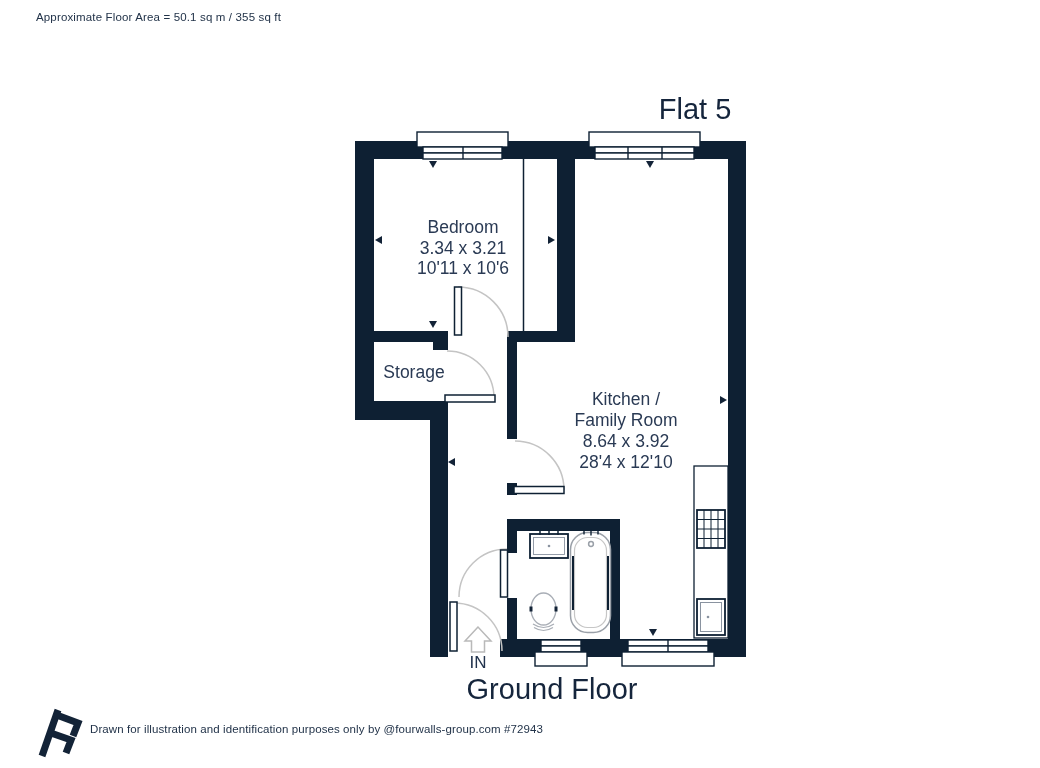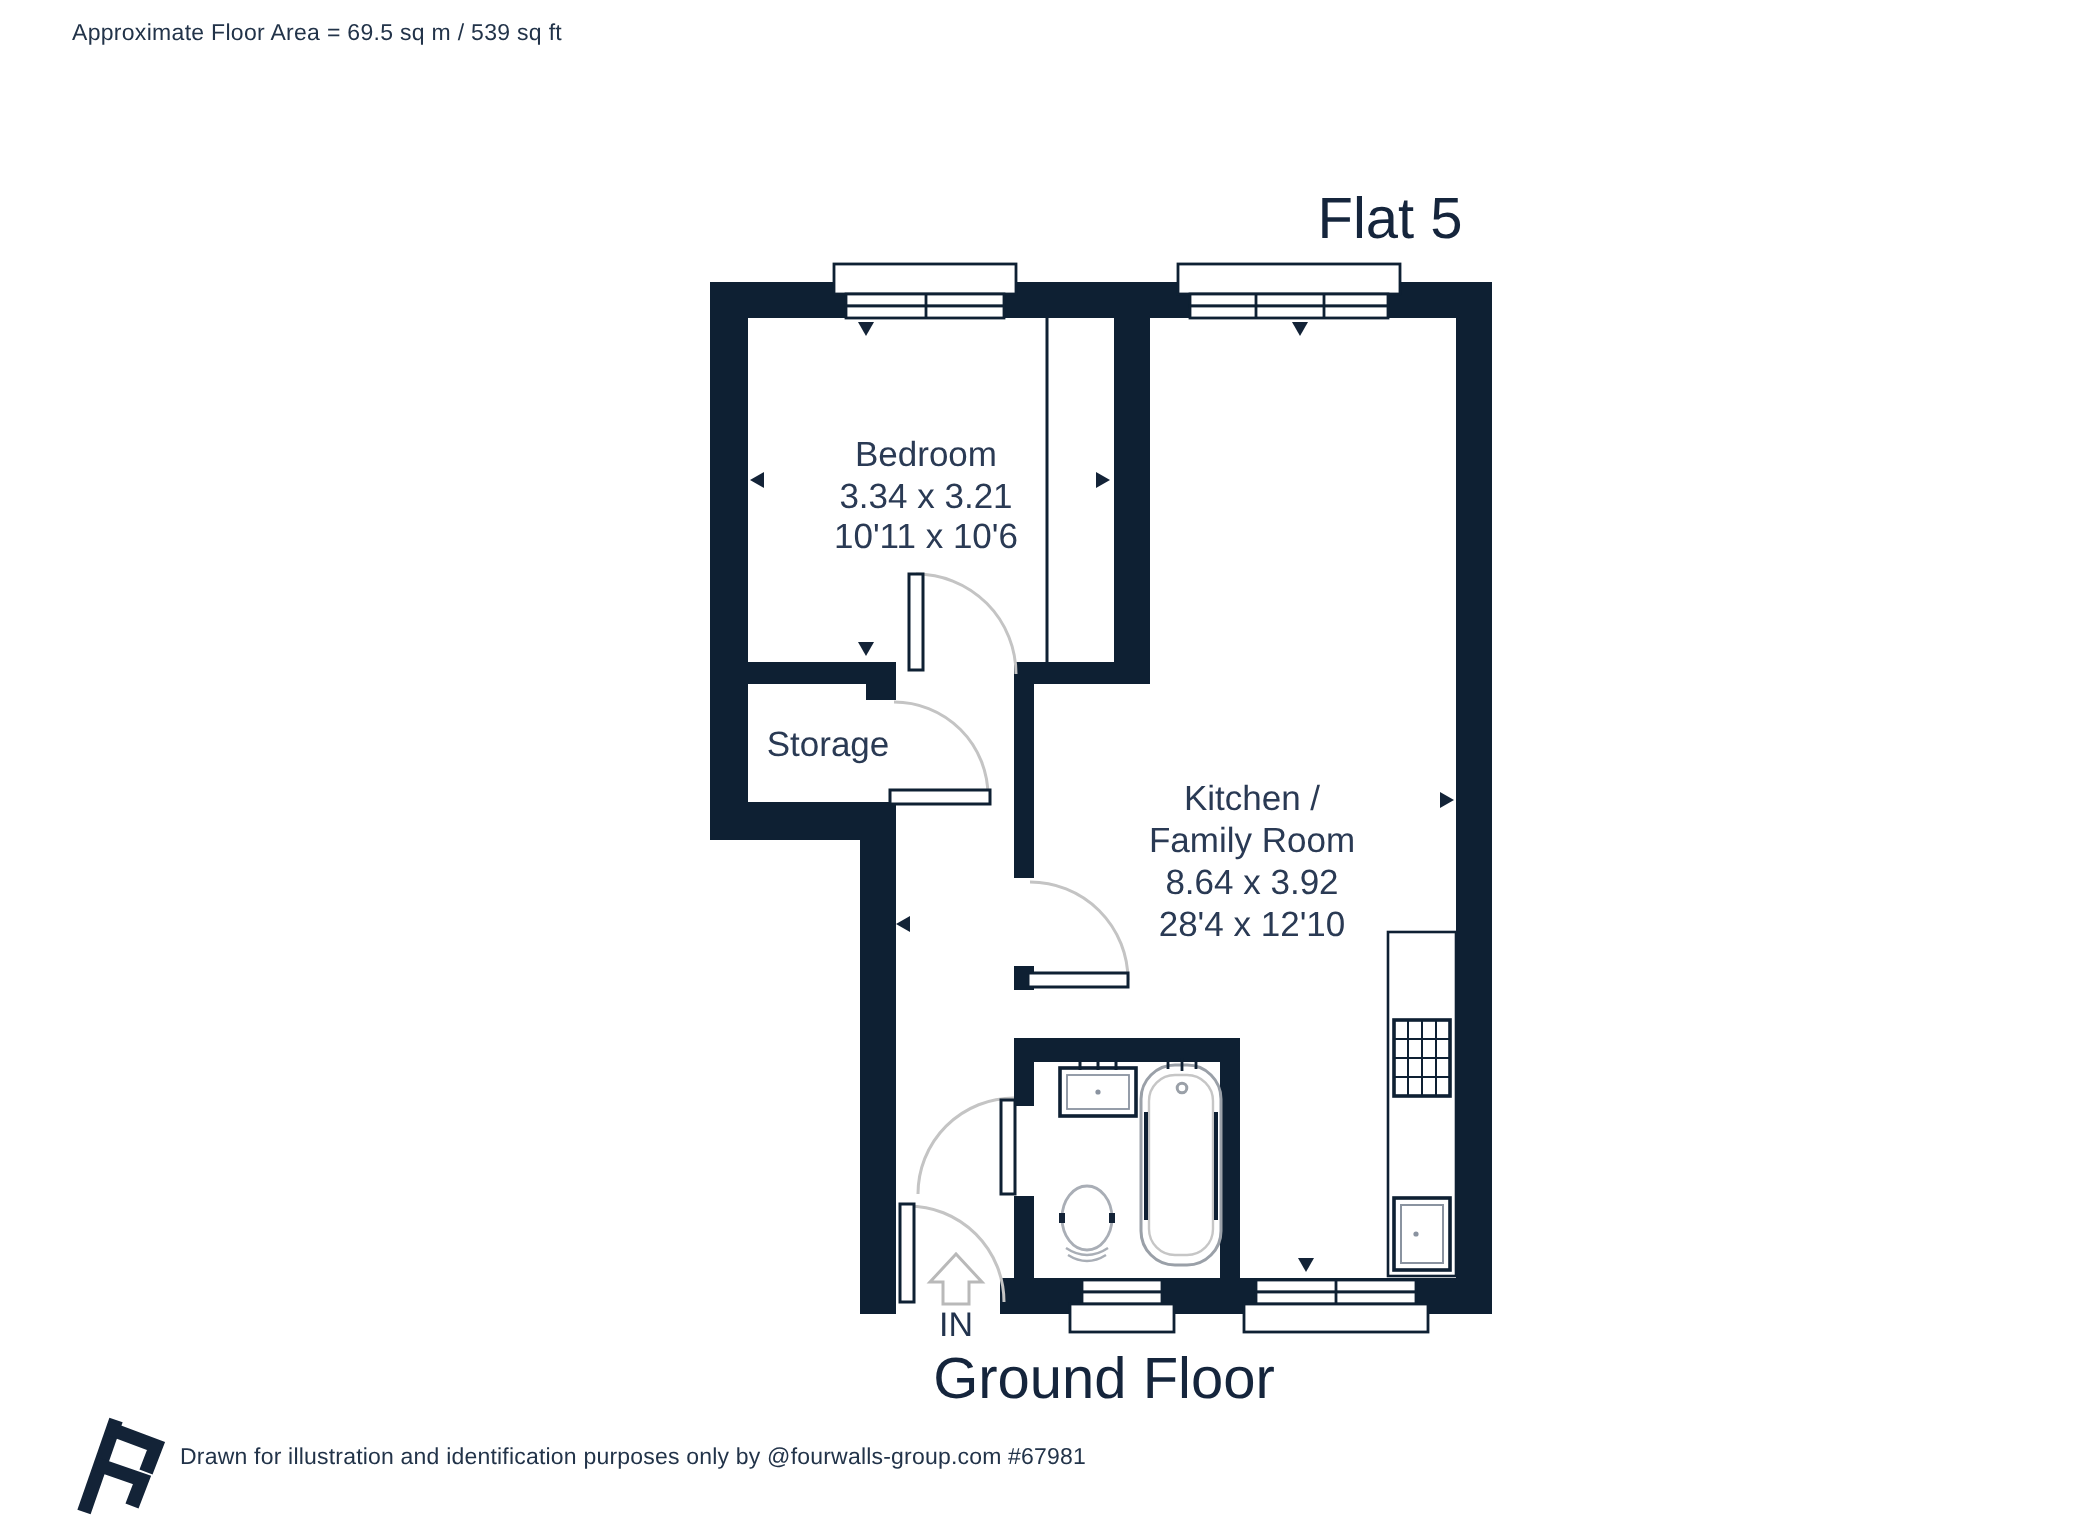--- a/index.html
+++ b/index.html
@@ -22,21 +22,21 @@
   .fix-dark{fill:#ffffff;stroke:#0e2033;stroke-width:1.8;}
   .fix-gray{fill:none;stroke:#9aa0a8;stroke-width:1.5;}
   .fix-light{fill:none;stroke:#c6c6c6;stroke-width:1.2;}
   .tick{fill:#132337;}
 </style>
 </head>
 <body>
 
 <div class="page">
 
-  <div class="header-text">Approximate Floor Area = 69.5 sq m / 539 sq ft</div>
+  <div class="header-text">Approximate Floor Area = 50.1 sq m / 355 sq ft</div>
 
   <svg class="plan-svg" width="1040" height="768" viewBox="0 0 1040 768">
 
     <g>
       <rect class="wall" x="355" y="141" width="391" height="18"></rect>
       <rect class="wall" x="728" y="141" width="18" height="516"></rect>
       <rect class="wall" x="500" y="639" width="246" height="18"></rect>
       <rect class="wall" x="355" y="141" width="19" height="279"></rect>
       <rect class="wall" x="355" y="401" width="93" height="19"></rect>
       <rect class="wall" x="430" y="401" width="18" height="256"></rect>
@@ -180,15 +180,15 @@
     <text class="big-label" x="552" y="699" text-anchor="middle">Ground Floor</text>
   </svg>
 
   <svg class="logo-svg" width="56" height="62" viewBox="0 0 56 62">
     <g fill="none" stroke="#132337" stroke-width="7" stroke-linejoin="miter">
       <path d="M 12 56 L 28 10"></path>
       <path d="M 24 14 L 48 23 L 43 36"></path>
       <path d="M 18 32 L 41 40 L 36 53"></path>
     </g>
   </svg>
-  <div class="footer-credit">Drawn for illustration and identification purposes only by @fourwalls-group.com #67981</div>
+  <div class="footer-credit">Drawn for illustration and identification purposes only by @fourwalls-group.com #72943</div>
 
 </div>
 
 </body></html>

